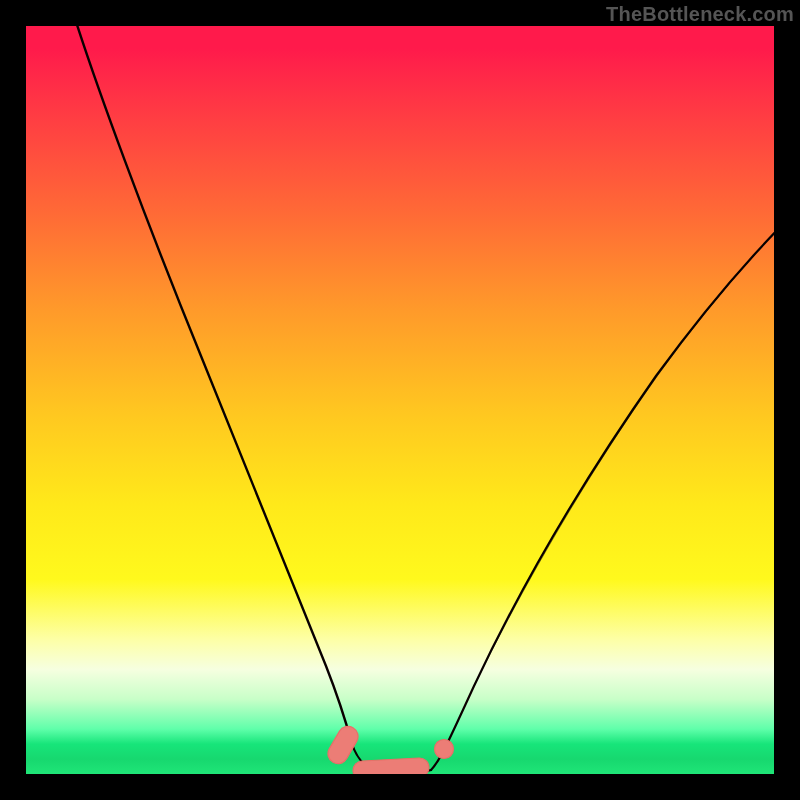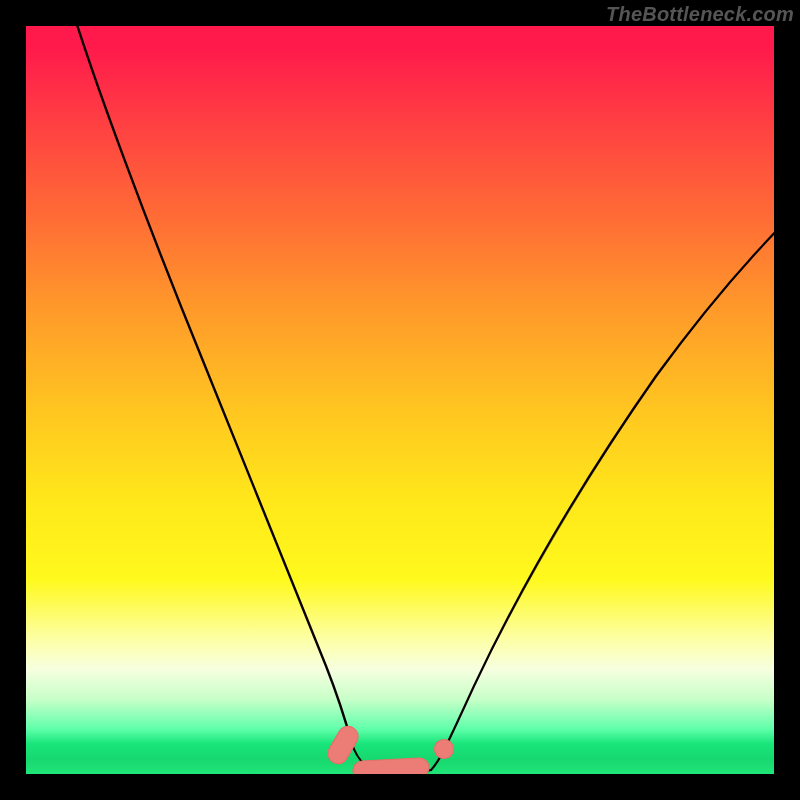--- a/index.html
+++ b/index.html
@@ -54,21 +54,20 @@
   }
   .watermark {
     position: absolute;
     top: 3px;
     right: 6px;
     color: #555;
     font-size: 20px;
     font-weight: 600;
     letter-spacing: 0.2px;
     user-select: none;
-    font-style: italic;
   }
   svg.curves {
     position: absolute;
     left: 0;
     top: 0;
     width: 100%;
     height: 100%;
   }
 </style>
 </head>

